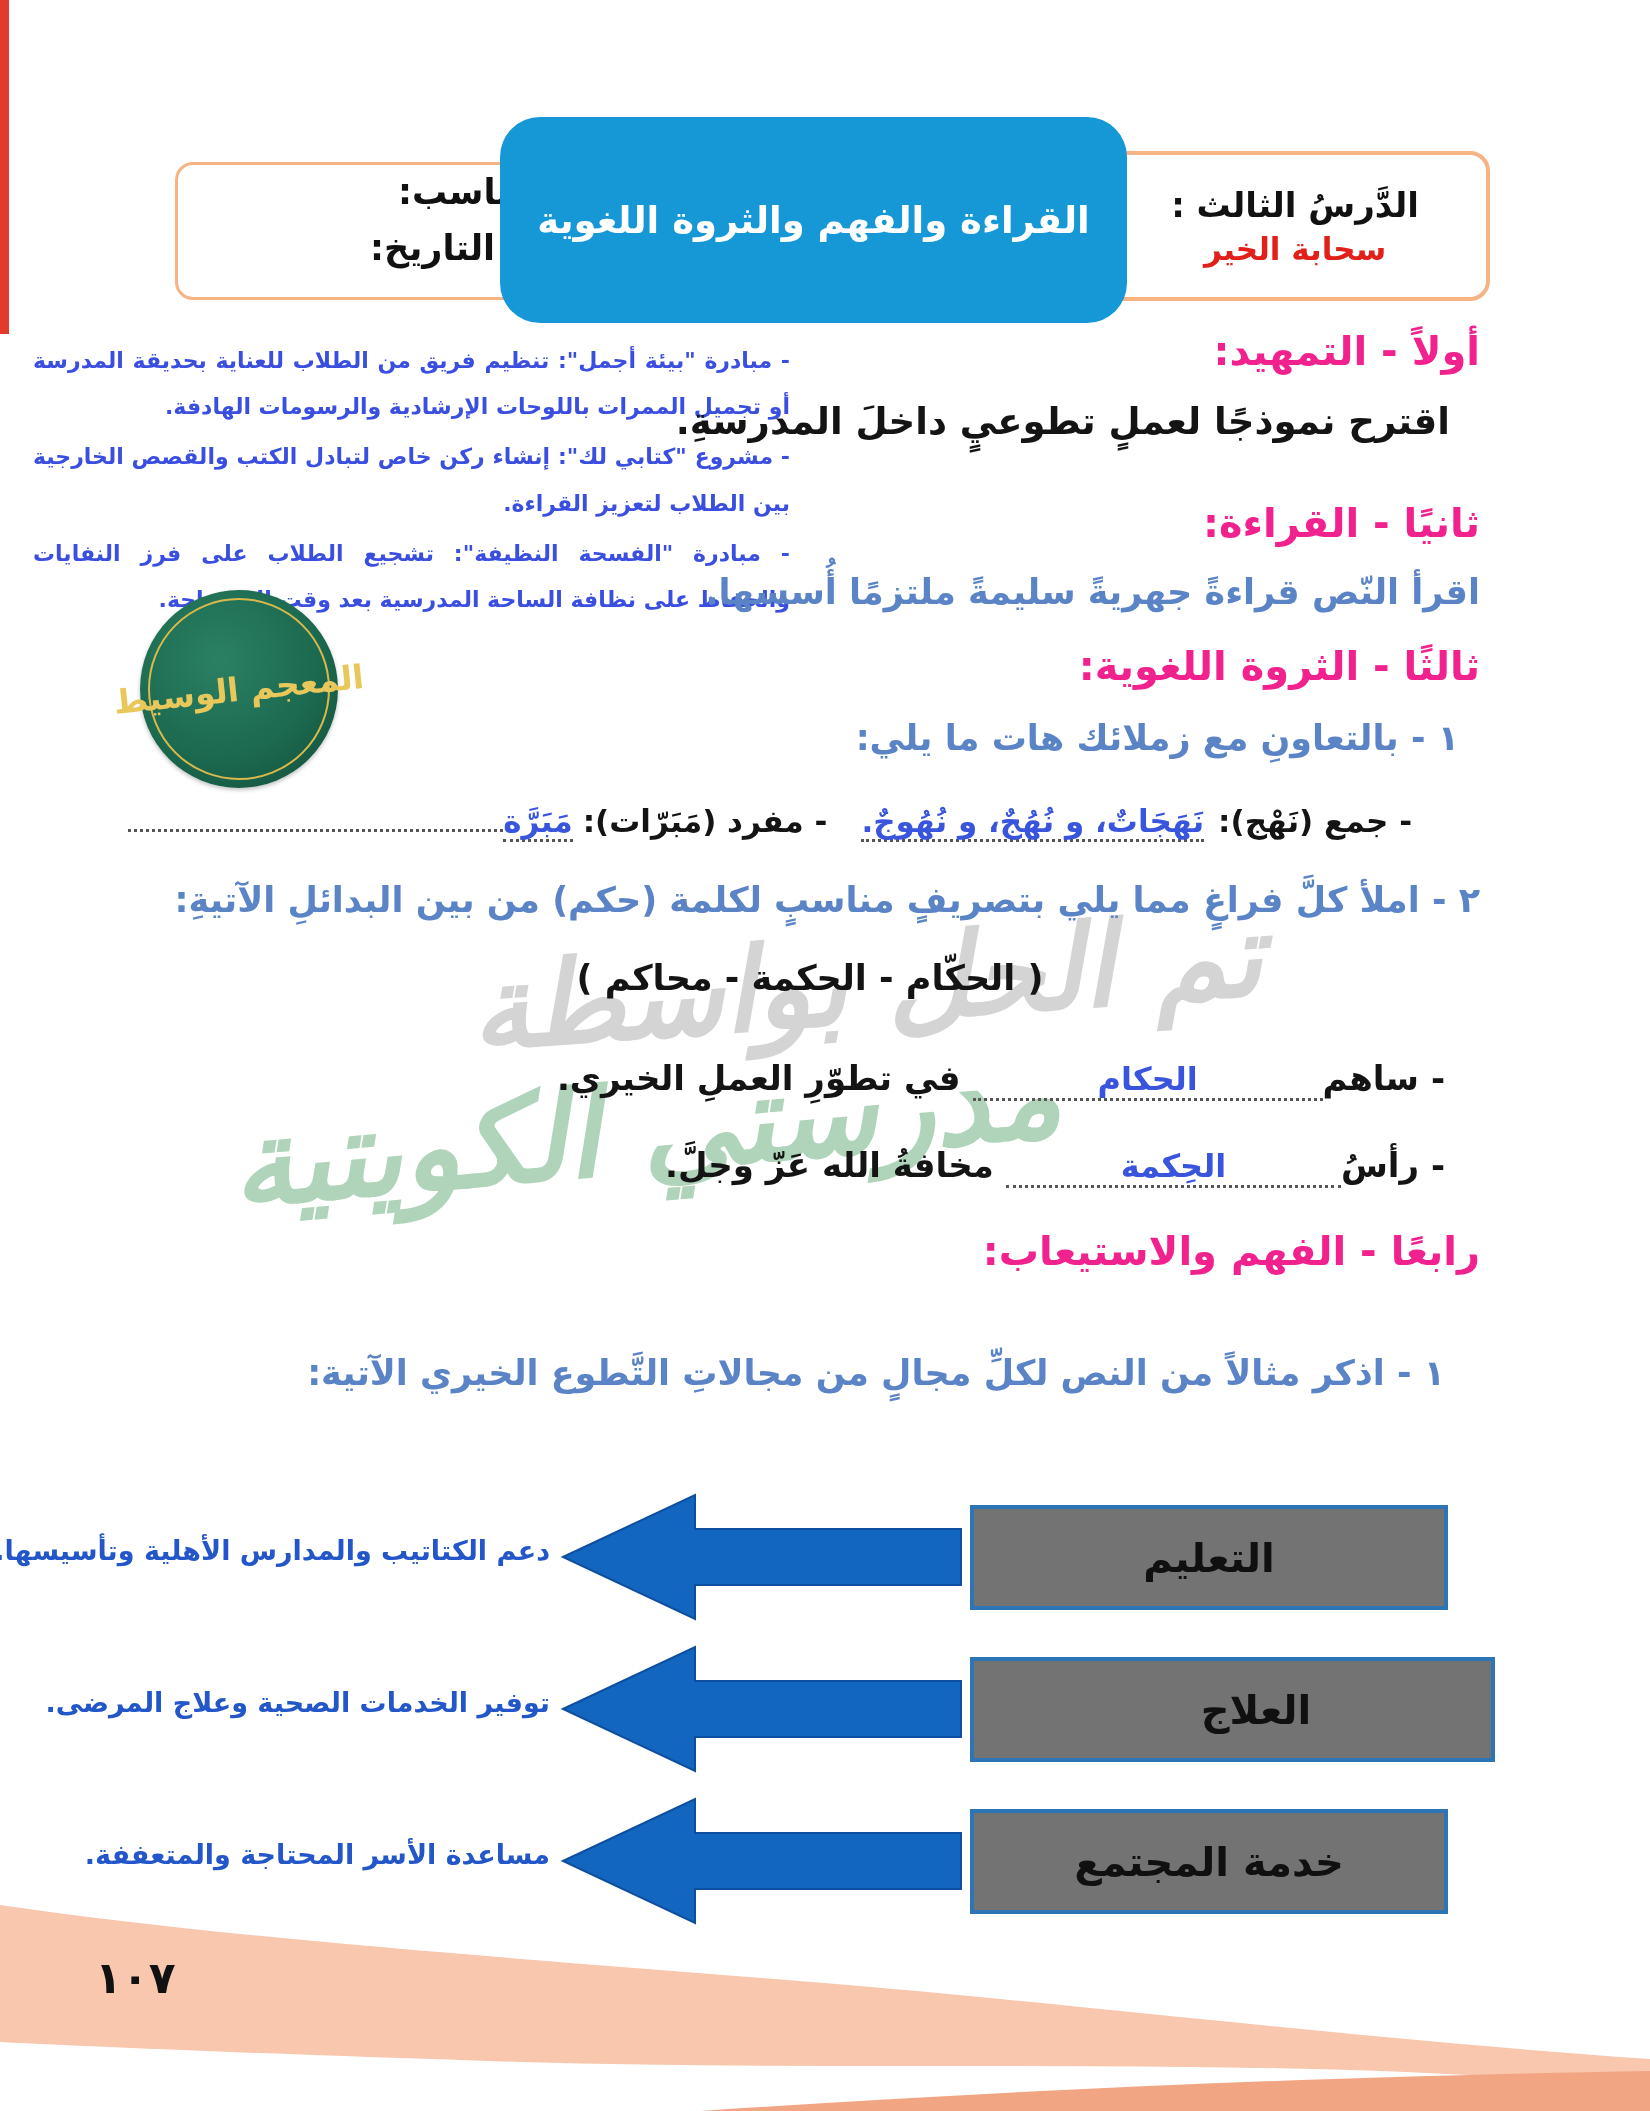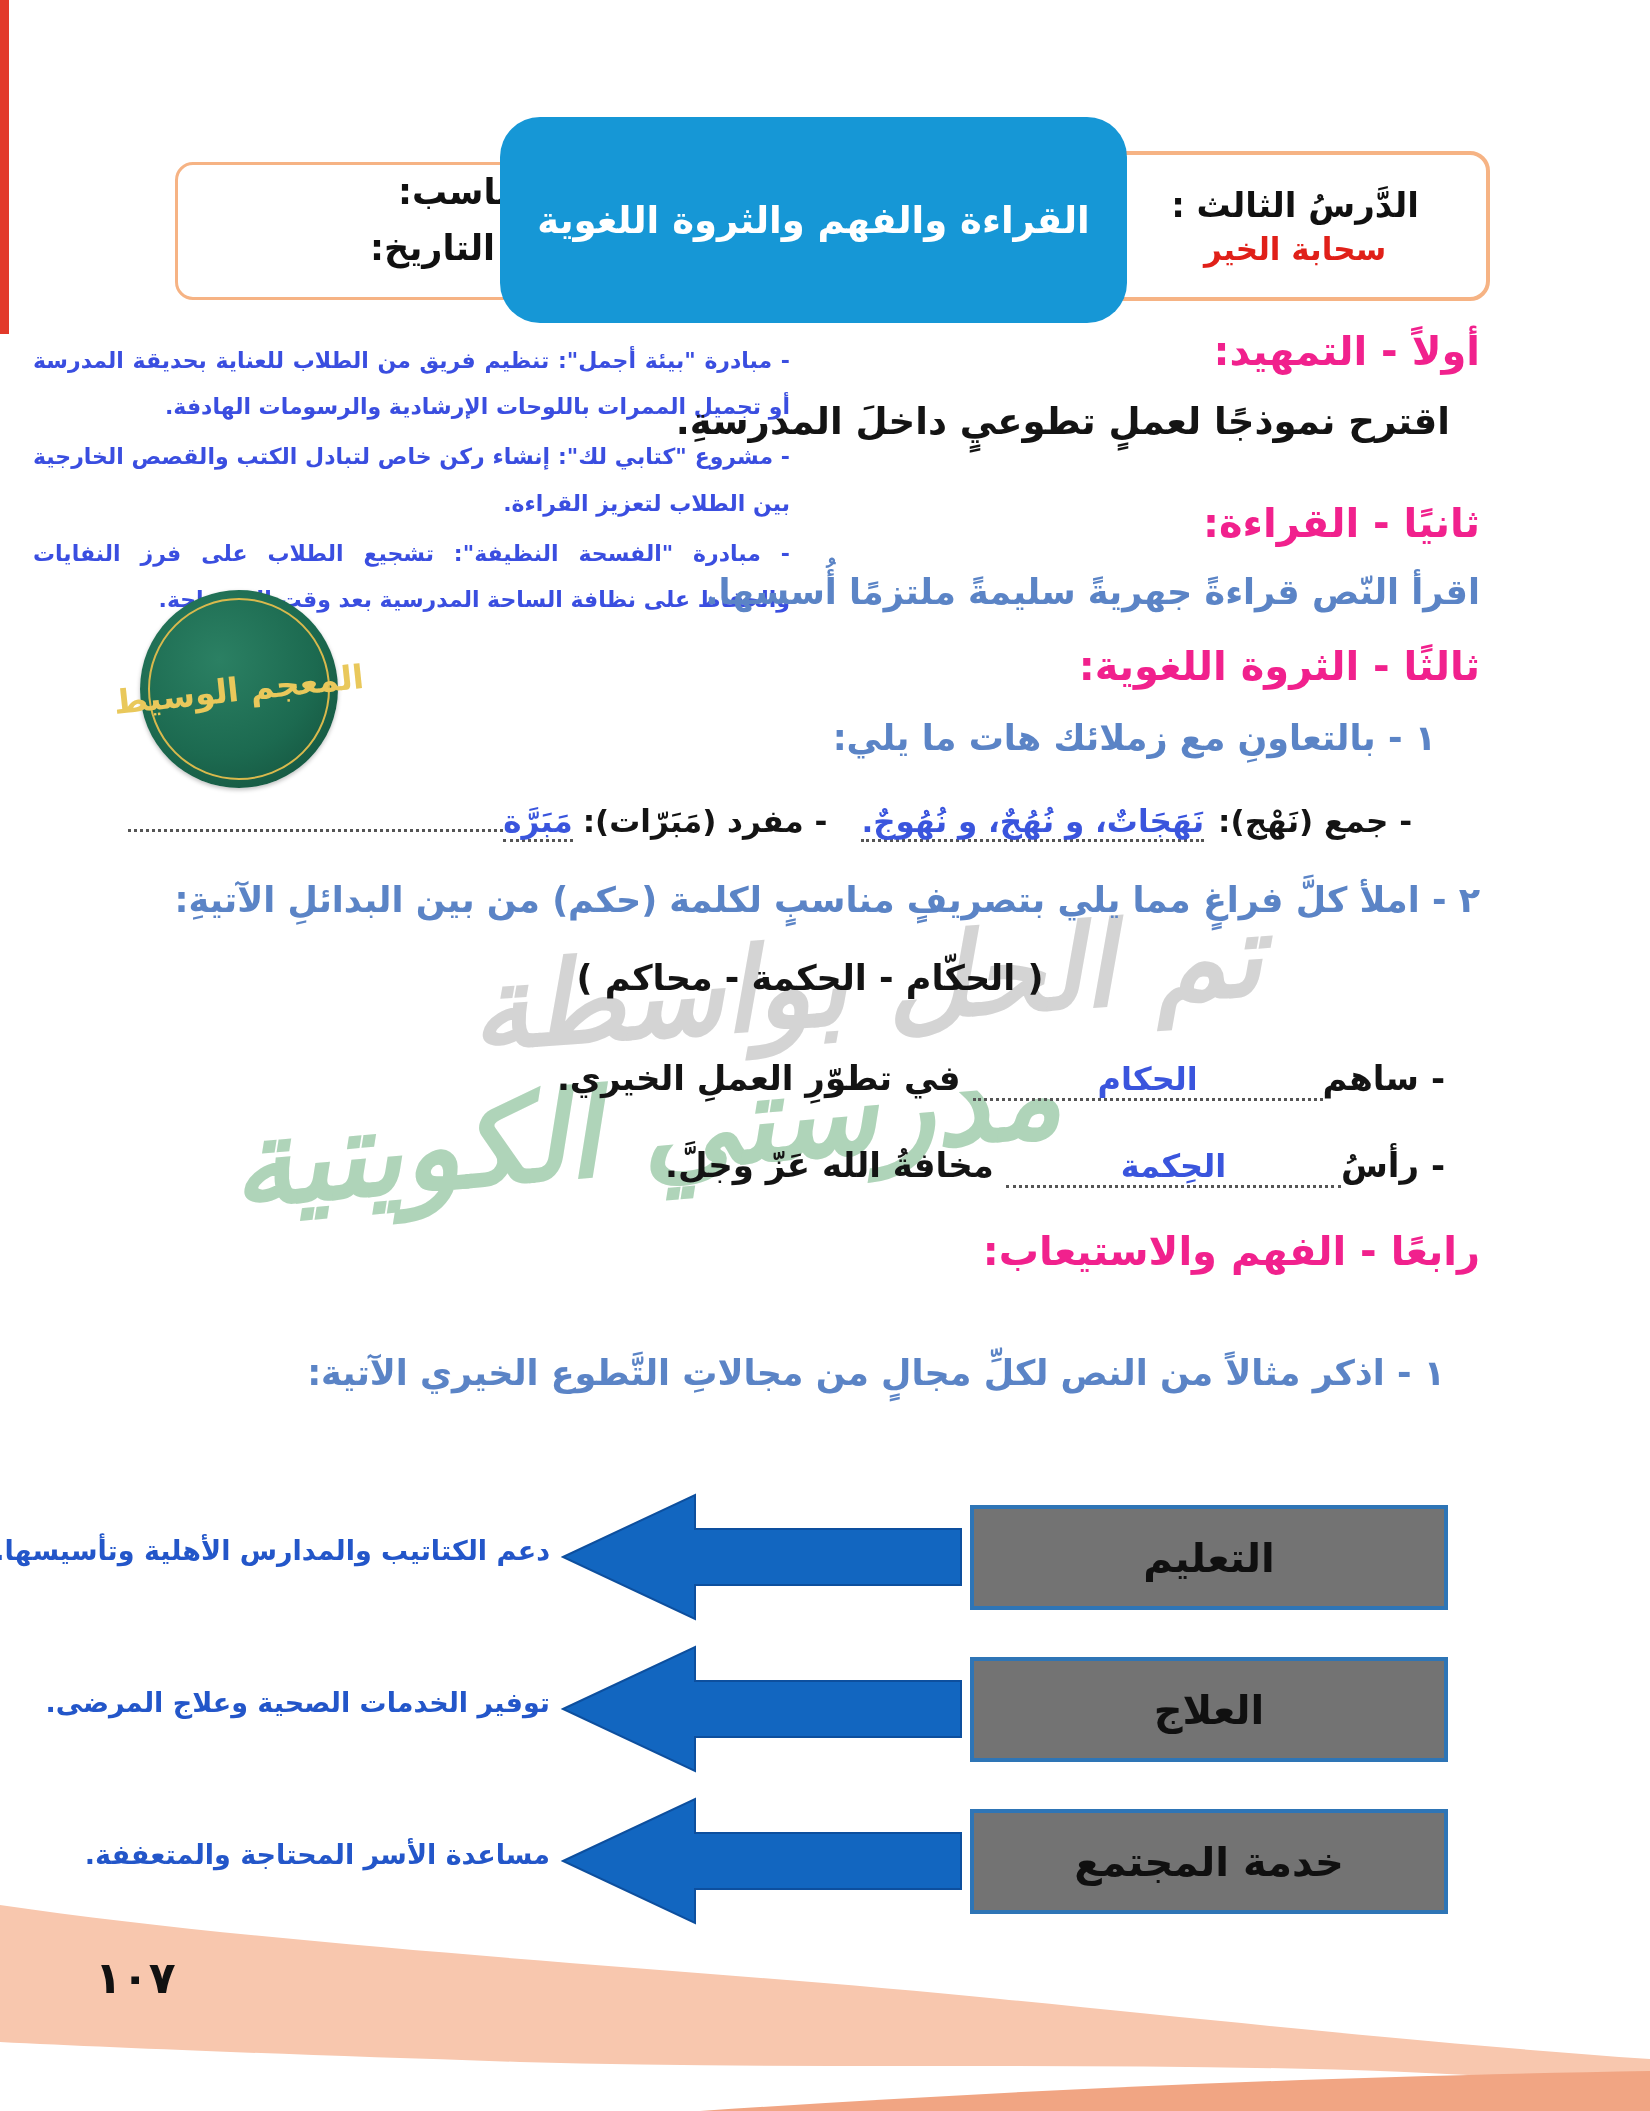--- a/index.html
+++ b/index.html
@@ -77,21 +77,21 @@
   <p>- مبادرة "الفسحة النظيفة": تشجيع الطلاب على فرز النفايات والحفاظ على نظافة الساحة المدرسية بعد وقت الاستراحة.</p>
 </div>
 
 <div class="abs h-pink" style="right:170px;top:328px;">أولاً - التمهيد:</div>
 <div class="abs t-black" style="right:200px;top:400px;">اقترح نموذجًا لعملٍ تطوعيٍ داخلَ المدرسةِ.</div>
 
 <div class="abs h-pink" style="right:170px;top:500px;">ثانيًا - القراءة:</div>
 <div class="abs t-blue" style="right:170px;top:572px;">اقرأ النّص قراءةً جهريةً سليمةً ملتزمًا أُسسها.</div>
 
 <div class="abs h-pink" style="right:170px;top:643px;">ثالثًا - الثروة اللغوية:</div>
-<div class="abs t-blue" style="right:214px;top:718px;text-align:center;">١ - بالتعاونِ مع زملائك هات ما يلي:</div>
+<div class="abs t-blue" style="right:191px;top:718px;text-align:center;">١ - بالتعاونِ مع زملائك هات ما يلي:</div>
 
 <div class="abs dict-logo">
   <div class="dict-ring">
     <span class="dict-text">المعجم الوسيط</span>
   </div>
 </div>
 
 <div class="abs fill-line" style="right:238px;left:128px;top:798px;font-size:31px;font-weight:bold;">
   <span style="color:#141414;white-space:nowrap;">- جمع (نَهْج):</span>
   <span style="width:14px;"></span>
@@ -127,21 +127,21 @@
 <div class="abs wm wm-green">مدرستي الكويتية</div>
 
 <div class="abs match-box" style="top:1505px;">
   <span>التعليم</span>
 </div>
 <svg class="abs match-arrow" style="top:1487px;" viewBox="0 0 410 140">
   <polygon points="8,70 140,8 140,42 406,42 406,98 140,98 140,132" fill="#1266c0" stroke="#0d4f9e" stroke-width="2"></polygon>
 </svg>
 <div class="abs match-ans" style="top:1535px;">دعم الكتاتيب والمدارس الأهلية وتأسيسها.</div>
 
-<div class="abs match-box" style="top:1657px;">
+<div class="abs match-box" style="top:1657px;padding-left:47px;">
   <span>العلاج</span>
 </div>
 <svg class="abs match-arrow" style="top:1639px;" viewBox="0 0 410 140">
   <polygon points="8,70 140,8 140,42 406,42 406,98 140,98 140,132" fill="#1266c0" stroke="#0d4f9e" stroke-width="2"></polygon>
 </svg>
 <div class="abs match-ans" style="top:1687px;">توفير الخدمات الصحية وعلاج المرضى.</div>
 
 <div class="abs match-box" style="top:1809px;">
   <span>خدمة المجتمع</span>
 </div>

